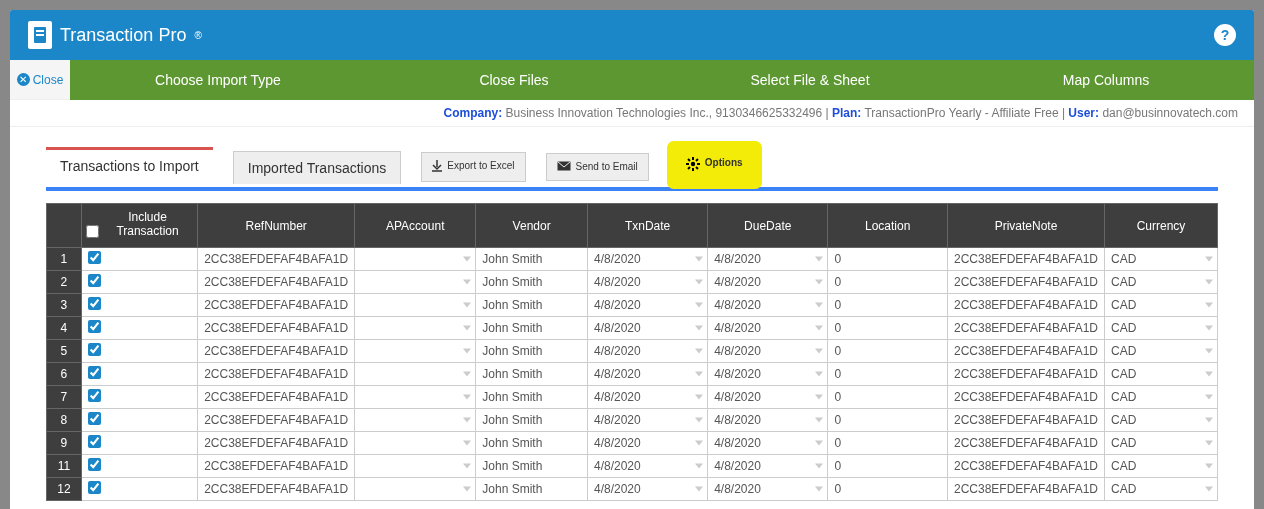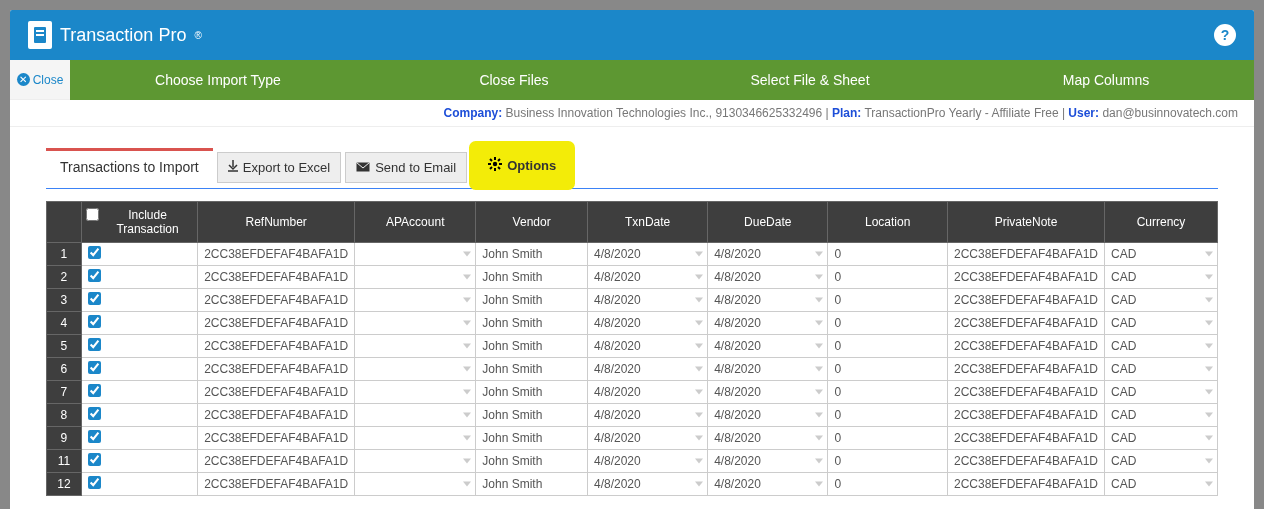--- a/index.html
+++ b/index.html
@@ -57,38 +57,38 @@
   .step {
     flex: 1; color: #fff; display: flex; align-items: center;
     justify-content: center; font-size: 14px; cursor: pointer;
   }
   .meta-line {
     text-align: right; padding: 6px 16px; font-size: 12px; color: #777;
     border-bottom: 1px solid #eee;
   }
   .meta-line b { color: #1d4ed8; font-weight: bold; }
   .content { padding: 20px 36px 30px; }
-  .tabbar { display: flex; align-items: center; gap: 4px; border-bottom: 1px solid #3b82f6; }
+  .tabbar { display: flex; align-items: center; gap: 20px; border-bottom: 4px solid #3b82f6; }
   .tab {
     padding: 10px 14px 12px; font-size: 14px; cursor: pointer;
     position: relative; color: #333;
   }
   .tab.active { font-weight: 400; }
   .tab.active::after {
     content: ""; position: absolute; left: 0; right: 0; top: -1px;
     height: 3px; background: #d9534f;
   }
   .tab.inactive {
     background: #eee; border: 1px solid #ccc; border-bottom: none;
     padding: 8px 14px;
   }
   .tool-btn {
     background: #eee; border: 1px solid #ccc; padding: 7px 10px;
-    font-size: 13px; cursor: pointer; display: inline-flex;
-    align-items: center; gap: 5px; color: #333;
+    font-size: 10px; cursor: pointer; display: inline-flex;
+    gap: 5px; color: #333;
   }
   .tool-btn.highlight {
     background: #f3ec08; border-color: #f3ec08;
     box-shadow: 0 0 0 8px #f3ec08; font-weight: bold;
     border-radius: 2px;
   }
   .hl-wrap {
     background: #5eead4; padding: 2px 6px 6px; border-radius: 6px 6px 6px 6px;
     display: inline-flex;
   }
@@ -96,21 +96,21 @@
   table.grid {
     width: 100%; border-collapse: collapse; margin-top: 12px;
     font-size: 12px;
   }
   table.grid th {
     background: #3e3e3e; color: #fff; font-weight: normal;
     padding: 6px 4px; border: 1px solid #666; text-align: center;
     font-size: 12px;
   }
   table.grid th .hdr-check {
-    display: inline-flex; align-items: flex-start; gap: 3px;
+    display: inline-flex; align-items: flex-end; gap: 3px;
   }
   table.grid td {
     border: 1px solid #ccc; padding: 3px 6px; height: 22px;
     text-align: left; position: relative; color: #555;
   }
   table.grid td.rownum {
     background: #3e3e3e; color: #fff; text-align: center; width: 36px;
     border: 1px solid #666; font-size: 12px;
   }
   table.grid td.chk { text-align: left; width: 120px; padding-left: 6px; }
@@ -172,20 +172,21 @@
     <span>TransactionPro Yearly - Affiliate Free</span>
     |
     <b>User:</b>
     <span>dan@businnovatech.com</span>
   </div>
 
   <div class="content">
 
     <div class="tabbar">
       <div class="tab active">Transactions to Import</div>
+      <div class="tab inactive">Imported Transactions</div>
 
       <button class="tool-btn">
         <span class="icon">
           <svg width="10" height="12" viewBox="0 0 10 12">
               <path d="M5 0v7M1 5l4 4 4-4M0 11h10" stroke="#333" stroke-width="1.5" fill="none"></path>
             </svg>
         </span>
         <span>Export to Excel</span>
       </button>
 

